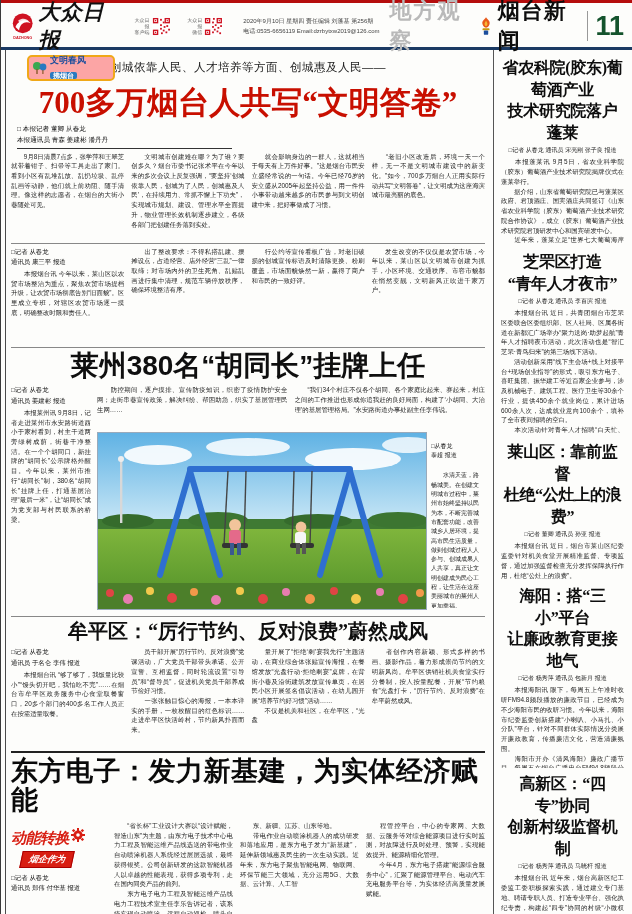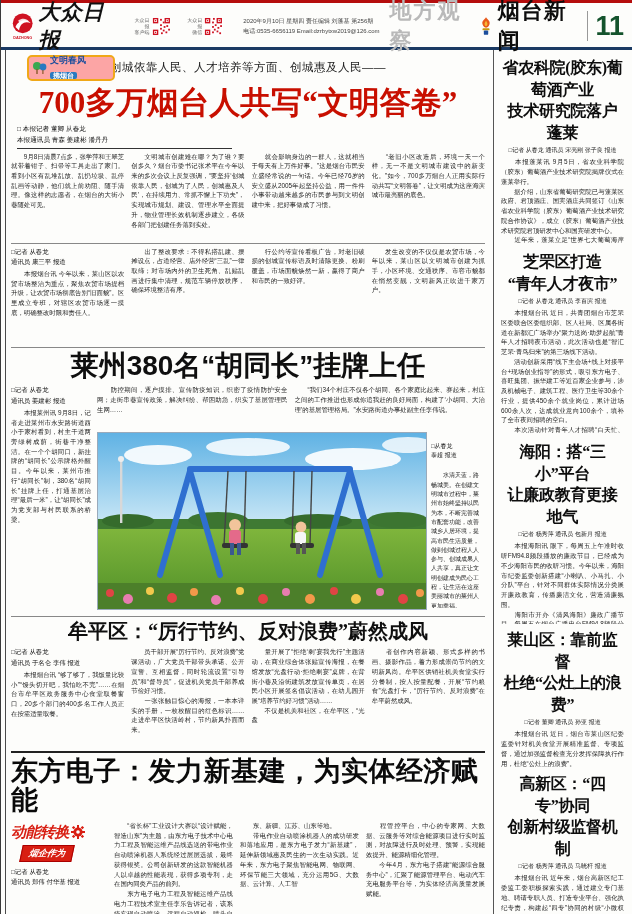--- a/index.html
+++ b/index.html
@@ -63,21 +63,21 @@
   .photorow{display:flex;gap:4px;}
   .photo{width:328px;height:176px;flex:none;border:1px solid #9ab;}
   .caption{width:48px;font-size:6px;line-height:1.55;color:#222;text-align:justify;white-space:pre-line;overflow:hidden;height:176px;}
   .cap-by{font-size:6px;color:#111;margin-bottom:2px;white-space:pre-line;}
   
   .bottom-h{margin:6px 0 5px;font-size:27px;font-weight:900;color:#0a0a0a;letter-spacing:.5px;
             font-family:Liberation Mono, monospace;line-height:1.05;}
   .badgecol{width:96px;flex:none;overflow:hidden;}
   .dkbadge{margin:2px 0 5px;}
   .dk1{display:flex;align-items:center;gap:2px;}
-  .dk1 span{font-size:15px;font-weight:900;font-style:italic;color:#d81e12;letter-spacing:-.5px;}
+  .dk1 span{font-size:15px;font-weight:900;font-style:italic;color:#d81e12;letter-spacing:-.5px;margin-top:6px;}
   .dk2{display:inline-block;background:#d81e12;color:#fff;font-size:9px;font-weight:900;font-style:italic;
        padding:1px 7px;transform:skewX(-12deg);margin:2px 0 0 10px;border:1px solid #a00;}
   .hbot{height:110px;}
   
   .sb-art{overflow:hidden;margin-bottom:4px;}
   .sb-h{margin:1px 0 3px;text-align:center;font-size:16px;font-weight:900;color:#0d0d0d;
         font-family:"Liberation Serif","DejaVu Serif",serif;line-height:1.35;white-space:pre-line;letter-spacing:-.3px;}
   .sb-by{font-size:6px;color:#222;text-align:center;margin-bottom:2px;}
 </style>
 </head>
@@ -380,40 +380,40 @@
 
       <article class="sb-art" style="height:186px;">
         <h3 class="sb-h">芝罘区打造
 “青年人才夜市”</h3>
         <div class="sb-by">□记者 从春龙 通讯员 李百滨 报道</div>
         <div class="small">　　本报烟台讯 近日，共青团烟台市芝罘区委联合区委组织部、区人社局、区属各街道在新都汇广场举办“聚力送岗·助梦起航”青年人才招聘夜市活动，此次活动也是“智汇芝罘·青鸟归来”的第三场线下活动。
 　　活动创新采用“线下主会场+线上对接平台+现场创业指导”的形式，吸引东方电子、喜旺集团、振华建工等近百家企业参与，涉及机械电子、建筑工程、医疗卫生等30余个行业，提供450余个就业岗位，累计进场600余人次，达成就业意向100余个，填补了全市夜间招聘的空白。
 　　本次活动针对青年人才招聘“白天忙、周末累、路途远”等“痛点”，创新采取线下“夜市招聘”+线上“同步推送”的形式开展，招聘会开在晚上，将场地选择在芝罘区新都汇广场，充分利用商业广场人流量大、氛围轻松等特点，为用人单位和求职者提供一个休闲舒适的洽谈平台，近90家企业参与线下现场招聘，同时有30余家企业将需求发布到现场的“企业需求墙”。</div>
       </article>
 
+      <article class="sb-art" style="height:140px;">
+        <h3 class="sb-h">莱山区：靠前监督
+杜绝“公灶上的浪费”</h3>
+        <div class="sb-by">□记者 董卿 通讯员 孙亚 报道</div>
+        <div class="small">　　本报烟台讯 近日，烟台市莱山区纪委监委针对机关食堂开展精准监督、专项监督，通过加强监督检查充分发挥保障执行作用，杜绝“公灶上的浪费”。
+　　8月25日至27日，莱山区纪委监委联合区机关事务服务中心，组成3个检查组深入区政府、祥隆国际大厦等区直机关集中办公场所，以及各街道、园区机关食堂进行突击检查。检查中，检查组不仅监督检查机关干部适量取餐、用餐浪费、剩余饭菜处置等情况，也监督检查责任部门履行厉行节约监督职责落实情况。
+　　下一步，莱山区纪委监委将继续把监督延伸到大众餐桌上，督促相关责任部门立足实际，履职尽责，通过加强督促监督、开展广泛宣传，推动形成节约粮食、拒绝浪费的良好社会风尚。</div>
+      </article>
+
       <article class="sb-art" style="height:184px;">
         <h3 class="sb-h">海阳：搭“三小”平台
 让廉政教育更接地气</h3>
         <div class="sb-by">□记者 杨秀萍 通讯员 包新月 报道</div>
         <div class="small">　　本报海阳讯 眼下，每周五上午准时收听FM94.8频段播放的廉政节目，已经成为不少海阳市民的收听习惯。今年以来，海阳市纪委监委创新搭建“小喇叭、小马扎、小分队”平台，针对不同群体实际情况分类展开廉政教育，传播廉洁文化，营造清廉氛围。
 　　海阳市开办《清风海阳》廉政广播节目，每周五在烟台广播电台FM94.8频段分享廉政新闻、廉政故事等内容，以“小喇叭”方式扩大廉政教育覆盖面，深受听众喜爱。
 　　依托红色资源，在行村镇赵疃村地雷战遗址处创办现场教学点，聘请村党支部书记、革命老党员及红廉教员，进行现场教学，通过“现场宣讲+实物感受”，使学习者有真实的视听体验。
 　　文化“小分队”巡演送廉，海阳市纪委监委与市文广新局联合开展“送廉到家 清风润心”廉政戏曲巡演活动，组建三支小分队，在各镇区街道农村大院、社区活动室表演《包公赔情》《八珍汤》等廉政戏曲片段，现已表演三十余场，观看人数八百余人。</div>
       </article>
 
       <article class="sb-art" style="height:140px;">
-        <h3 class="sb-h">莱山区：靠前监督
-杜绝“公灶上的浪费”</h3>
-        <div class="sb-by">□记者 董卿 通讯员 孙亚 报道</div>
-        <div class="small">　　本报烟台讯 近日，烟台市莱山区纪委监委针对机关食堂开展精准监督、专项监督，通过加强监督检查充分发挥保障执行作用，杜绝“公灶上的浪费”。
-　　8月25日至27日，莱山区纪委监委联合区机关事务服务中心，组成3个检查组深入区政府、祥隆国际大厦等区直机关集中办公场所，以及各街道、园区机关食堂进行突击检查。检查中，检查组不仅监督检查机关干部适量取餐、用餐浪费、剩余饭菜处置等情况，也监督检查责任部门履行厉行节约监督职责落实情况。
-　　下一步，莱山区纪委监委将继续把监督延伸到大众餐桌上，督促相关责任部门立足实际，履职尽责，通过加强督促监督、开展广泛宣传，推动形成节约粮食、拒绝浪费的良好社会风尚。</div>
-      </article>
-
-      <article class="sb-art" style="height:140px;">
         <h3 class="sb-h">高新区：“四专”协同
 创新村级监督机制</h3>
         <div class="sb-by">□记者 杨秀萍 通讯员 马晓杆 报道</div>
         <div class="small">　　本报烟台讯 近年来，烟台高新区纪工委监工委积极探索实践，通过建立专门基地、聘请专职人员、打造专业平台、强化执纪专责，构建起“四专”协同的村级“小微权力”精准监督体系，从源头上预防和治理基层“微腐败”，打通全面从严治党“最后一公里”，群众获得感、满意度不断提升。</div>
       </article>
 
     </aside>
   </div>
 </div>
 

